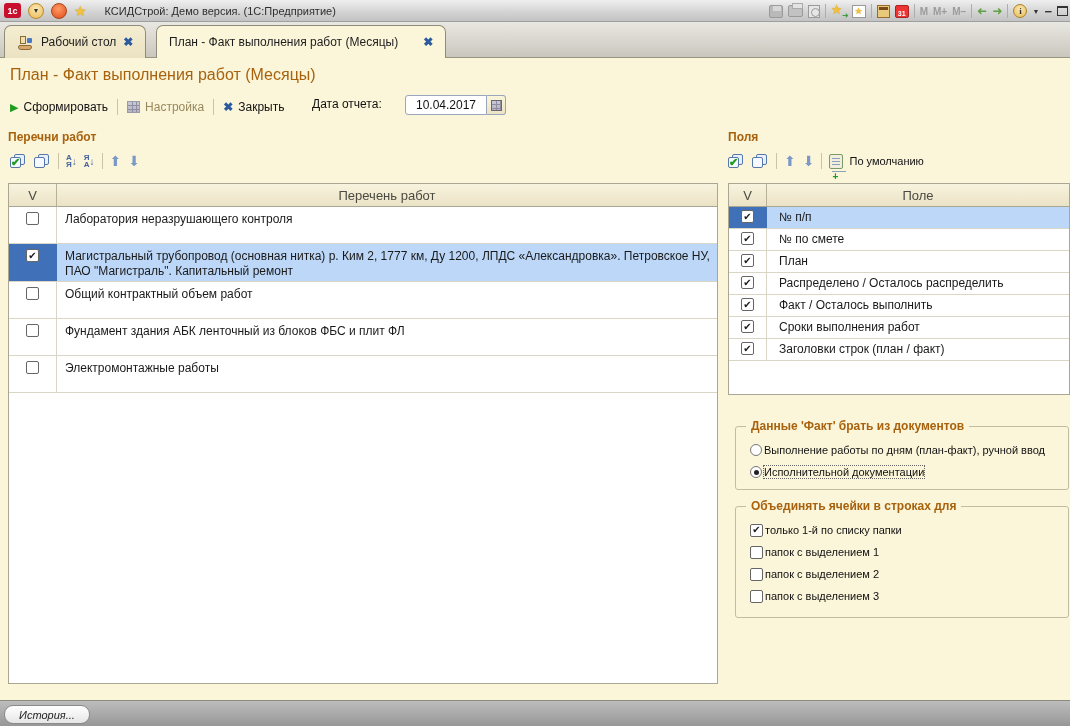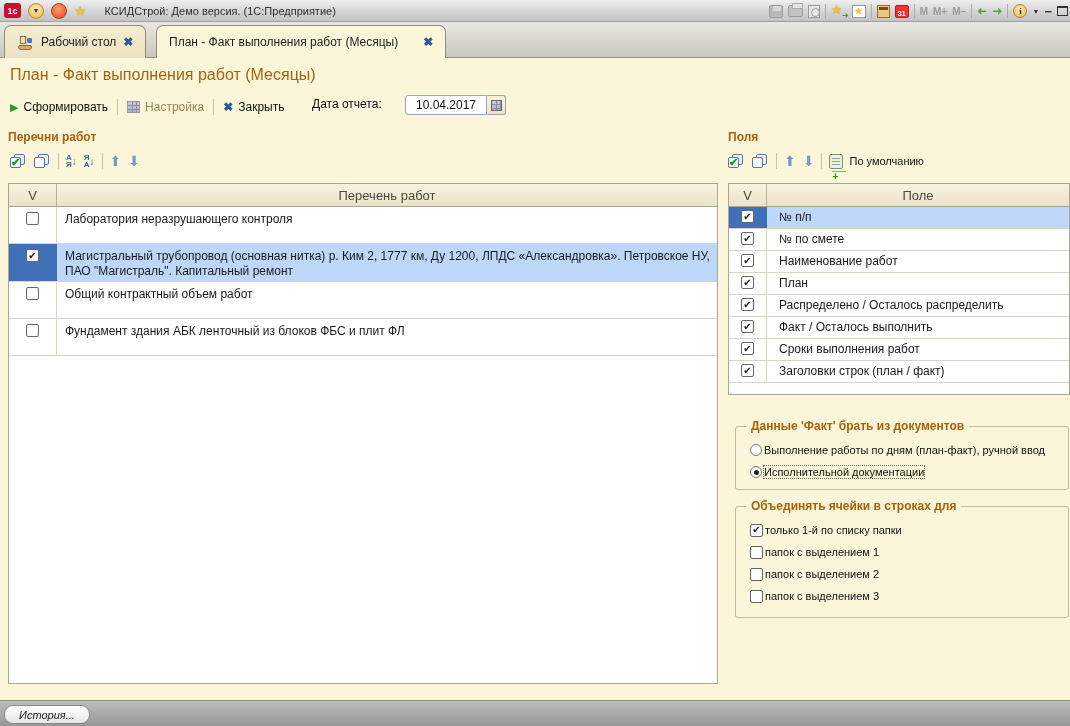--- a/index.html
+++ b/index.html
@@ -301,20 +301,26 @@
           <div class="tcell">Общий контрактный объем работ</div>
         </div>
 
         <div class="trow">
           <div class="vcell">
             <span class="cb"></span>
           </div>
           <div class="tcell">Фундамент здания АБК ленточный из блоков ФБС и плит ФЛ</div>
         </div>
 
+        <div class="trow">
+          <div class="vcell">
+            <span class="cb"></span>
+          </div>
+          <div class="tcell">Электромонтажные работы</div>
+        </div>
       </div>
   </div>
 
   <div class="panel-label" style="left:728px;">Поля</div>
   <div class="toolrow" style="left:728px;">
     <span class="sheets">
       <span class="p1"></span>
         <span class="p2"></span>
         <span class="chk">✔</span>
     </span>
@@ -351,26 +357,20 @@
           <div class="tcell">№ п/п</div>
         </div>
 
         <div class="trow">
           <div class="vcell">
             <span class="cb checked"></span>
           </div>
           <div class="tcell">№ по смете</div>
         </div>
 
-        <div class="trow">
-          <div class="vcell">
-            <span class="cb checked"></span>
-          </div>
-          <div class="tcell">Наименование работ</div>
-        </div>
 
         <div class="trow">
           <div class="vcell">
             <span class="cb checked"></span>
           </div>
           <div class="tcell">План</div>
         </div>
 
         <div class="trow">
           <div class="vcell">

